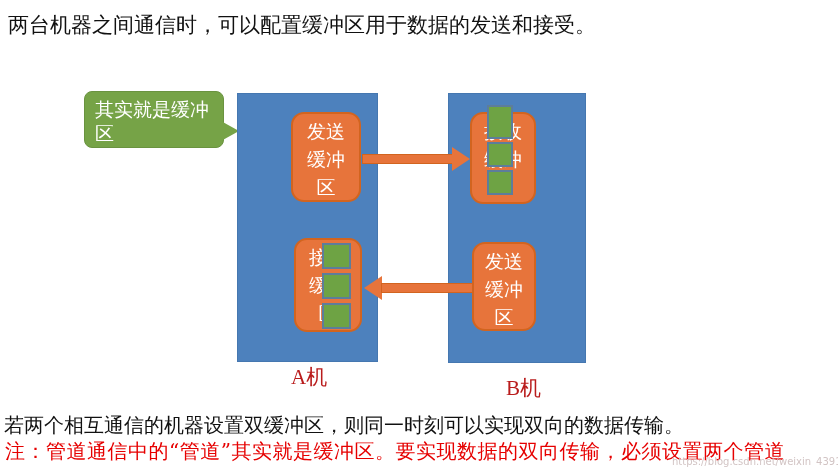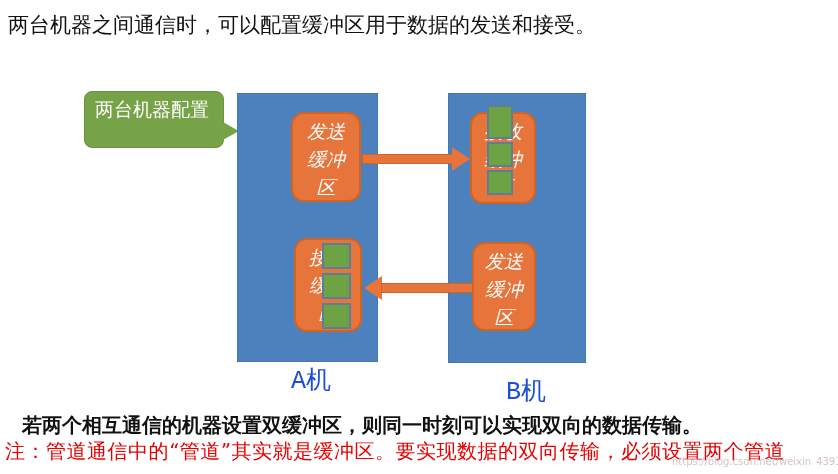--- a/index.html
+++ b/index.html
@@ -12,21 +12,21 @@
     overflow: hidden;
     font-family: "DejaVu Sans", sans-serif;
   }
   .para {
     position: absolute;
     color: #111111;
     font-family: "DejaVu Serif", "Liberation Serif", serif;
     white-space: nowrap;
   }
   .intro   { left: 8px;  top: 11px;  font-size: 21px; }
-  .concl   { left: 22px;  top: 412px; font-size: 20px; font-weight: bold; }
+  .concl   { left: 4px;  top: 412px; font-size: 20px; }
   .note    { left: 5px;  top: 438px; font-size: 20px; color: #e60000; letter-spacing: 0.5px; }
   .watermark {
     position: absolute;
     left: 672px; top: 456px;
     width: 166px;
     font-size: 10px;
     color: #d2c4c4;
     white-space: nowrap;
     overflow: hidden;
     font-family: "DejaVu Sans", sans-serif;
@@ -56,39 +56,38 @@
   
   .machine {
     position: absolute;
     background: #4d81bd;
     border: 1px solid #4577b0;
   }
   .machine-a { left: 237px; top: 93px; width: 141px; height: 269px; }
   .machine-b { left: 448px; top: 93px; width: 138px; height: 270px; }
   .machine-label {
     position: absolute;
-    color: #1d4ed8;
-    font-size: 25px;
-    font-family: Liberation Mono, monospace;
+    color: #b91c1c;
+    font-size: 21px;
+    font-family: Liberation Serif, serif;
   }
   .label-a { left: 291px; top: 363px; }
   .label-b { left: 506px; top: 366px; margin-top: 8px; }
   
   .obox {
     position: absolute;
     background: #e7743b;
     border: 2px solid #d2641f;
     border-radius: 13px;
     color: #ffffff;
     text-align: center;
     font-size: 19px;
     line-height: 28px;
     padding-top: 3px;
     font-family: "DejaVu Serif", "Liberation Serif", serif;
-    font-style: italic;
   }
   .a-send { left: 291px; top: 112px; width: 70px; height: 90px; }
   .b-recv { left: 470px; top: 112px; width: 66px; height: 92px; }
   .a-recv { left: 294px; top: 238px; width: 68px; height: 94px; }
   .b-send { left: 472px; top: 242px; width: 64px; height: 89px; }
   
   .gblock {
     position: absolute;
     background: #6ea344;
     border: 2px solid #5d7d9b;
@@ -123,21 +122,21 @@
   }
 </style>
 </head>
 <body>
 
 <div class="slide">
 
   <div class="para intro">两台机器之间通信时，可以配置缓冲区用于数据的发送和接受。</div>
 
   <div class="callout">
-    <div>两台机器配置</div>
+    <div>其实就是缓冲区</div>
   </div>
   <div class="callout-tail"></div>
 
   <div class="machine machine-a"></div>
   <div class="machine machine-b"></div>
 
   <div class="obox a-send">
     <div>发送</div>
     <div>缓冲</div>
     <div>区</div>

